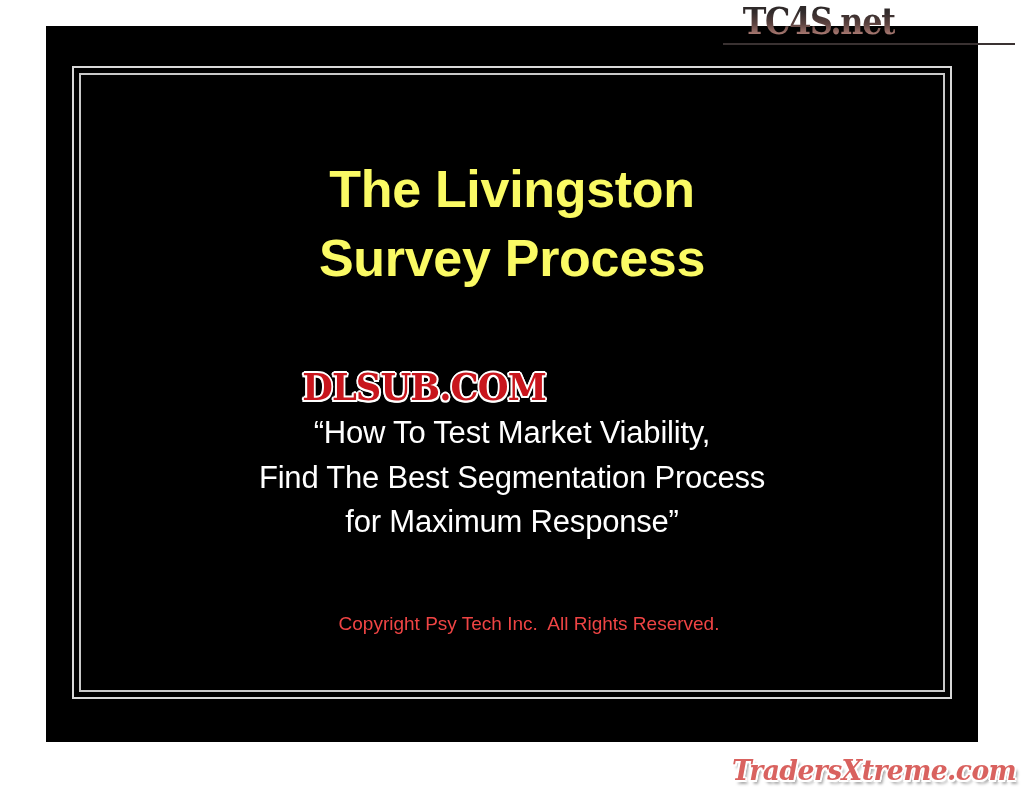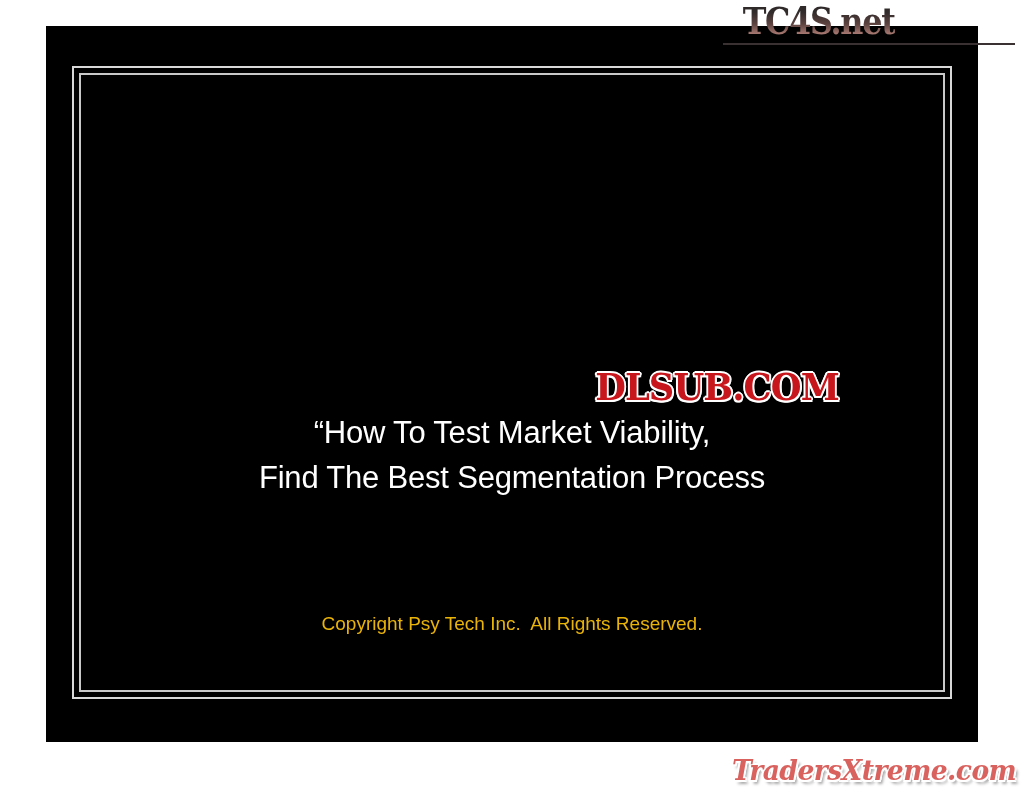--- a/index.html
+++ b/index.html
@@ -89,25 +89,25 @@
     font-size: 31px;
     font-weight: normal;
     line-height: 1.44;
     letter-spacing: -0.2px;
     margin-top: 38px;
   }
   #slide-subtitle .sline { display: block; }
 
   #slide-copyright {
     position: absolute;
-    left: 0;
+    left: 17px;
     top: 540px;
     width: 866px;
     text-align: center;
-    color: #eab308;
+    color: #ef4444;
     font-size: 19px;
     font-weight: normal;
     white-space: pre;
   }
 
   
   #watermark-tc4s {
     position: absolute;
     right: 6px;
     top: 2px;
@@ -144,21 +144,21 @@
     height: 2px;
     background: #3a3232;
   }
 
   
   #watermark-dlsub {
     position: absolute;
     left: 0;
     top: 366px;
     width: 848px;
-    text-align: right;
+    text-align: center;
     pointer-events: none;
   }
   #watermark-dlsub .wm-text {
     display: inline-block;
     font-family: "DejaVu Serif", serif;
     font-weight: bold;
     font-size: 38px;
     line-height: 42px;
     letter-spacing: -1px;
     transform: scaleX(0.93);
@@ -211,24 +211,29 @@
 
 <div id="slide-page">
 
   <div id="black-panel">
 
     <div id="frame-outer-line"></div>
     <div id="frame-inner-line"></div>
 
     <div id="slide-content">
 
+      <div id="slide-title">
+        <span class="tline">The Livingston</span>
+        <span class="tline">Survey Process</span>
+      </div>
 
       <div id="slide-subtitle">
         <span class="sline">“How To Test Market Viability,</span>
         <span class="sline">Find The Best Segmentation Process</span>
+        <span class="sline">for Maximum Response”</span>
       </div>
 
       <div id="slide-copyright">Copyright Psy Tech Inc.  All Rights Reserved.</div>
 
     </div>
   </div>
 
   <div id="watermark-tc4s">
     <span class="wm-text">TC4S.net</span>
     <span class="wm-underline"></span>

